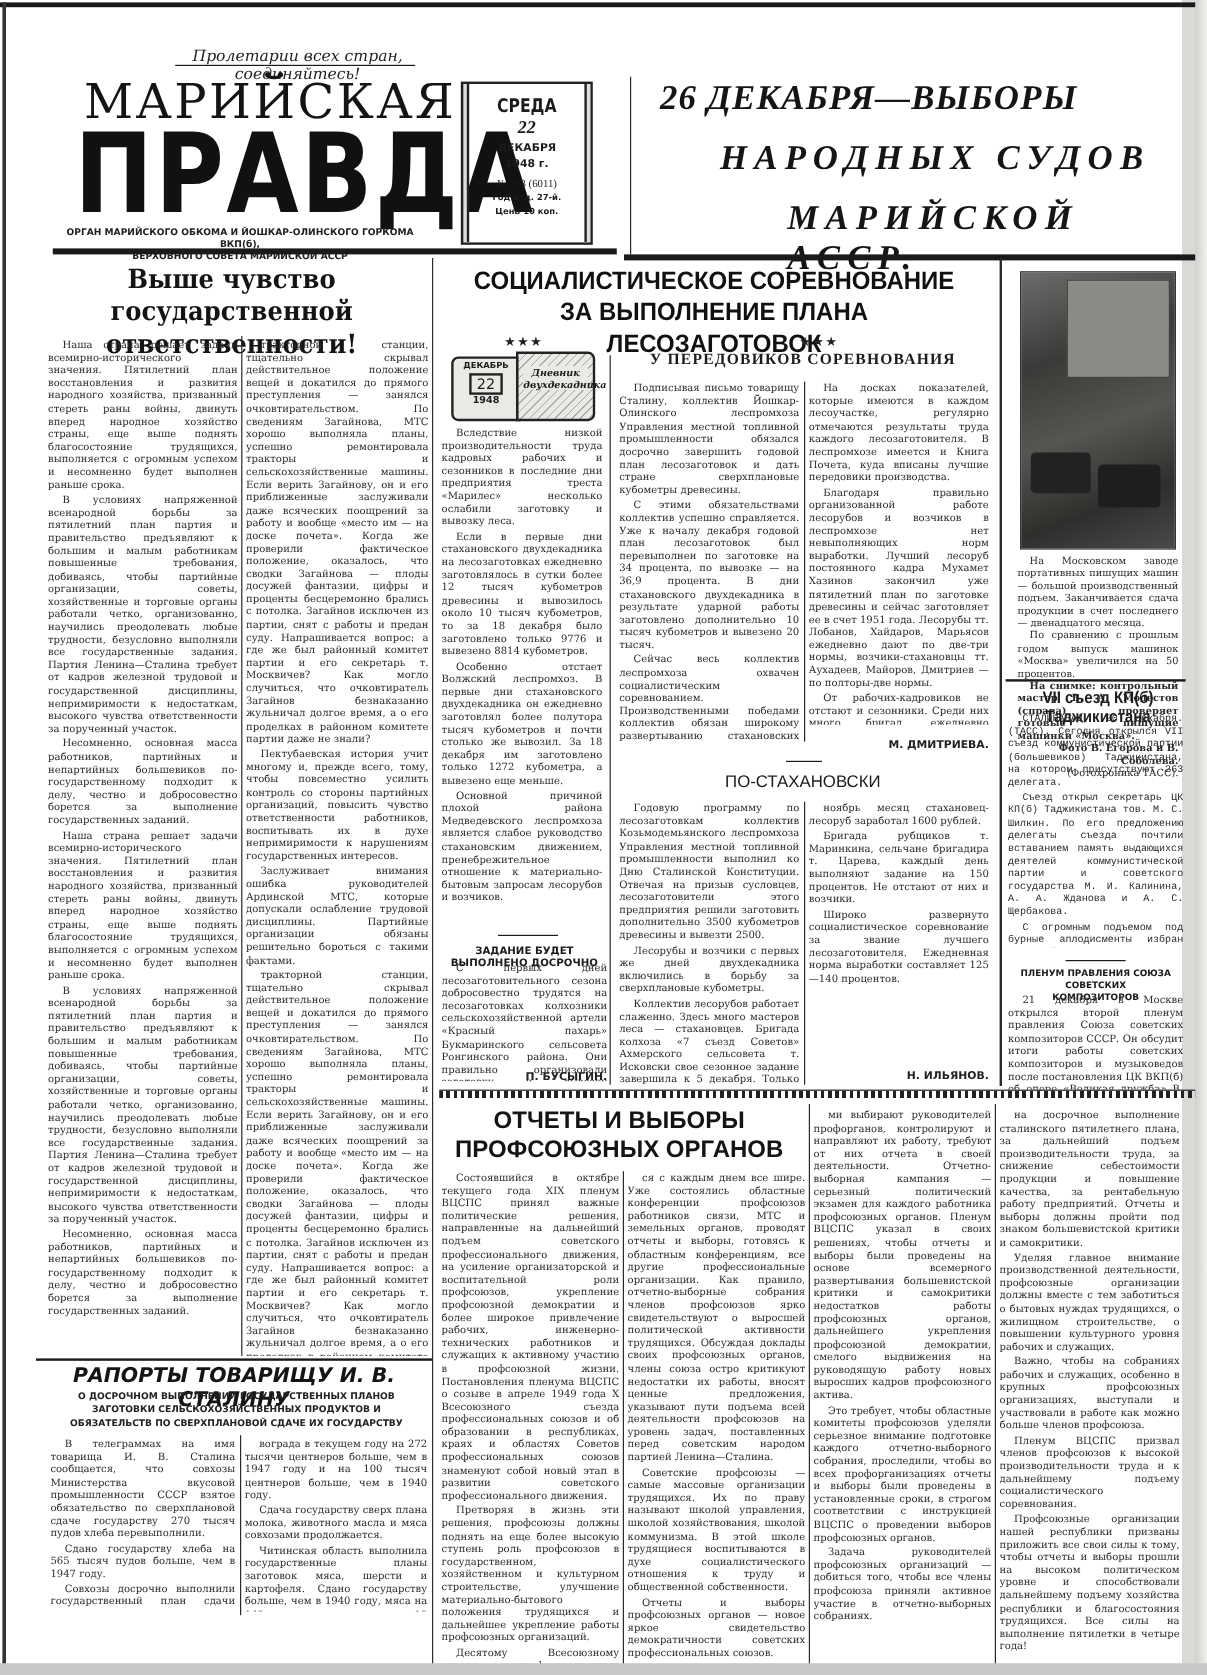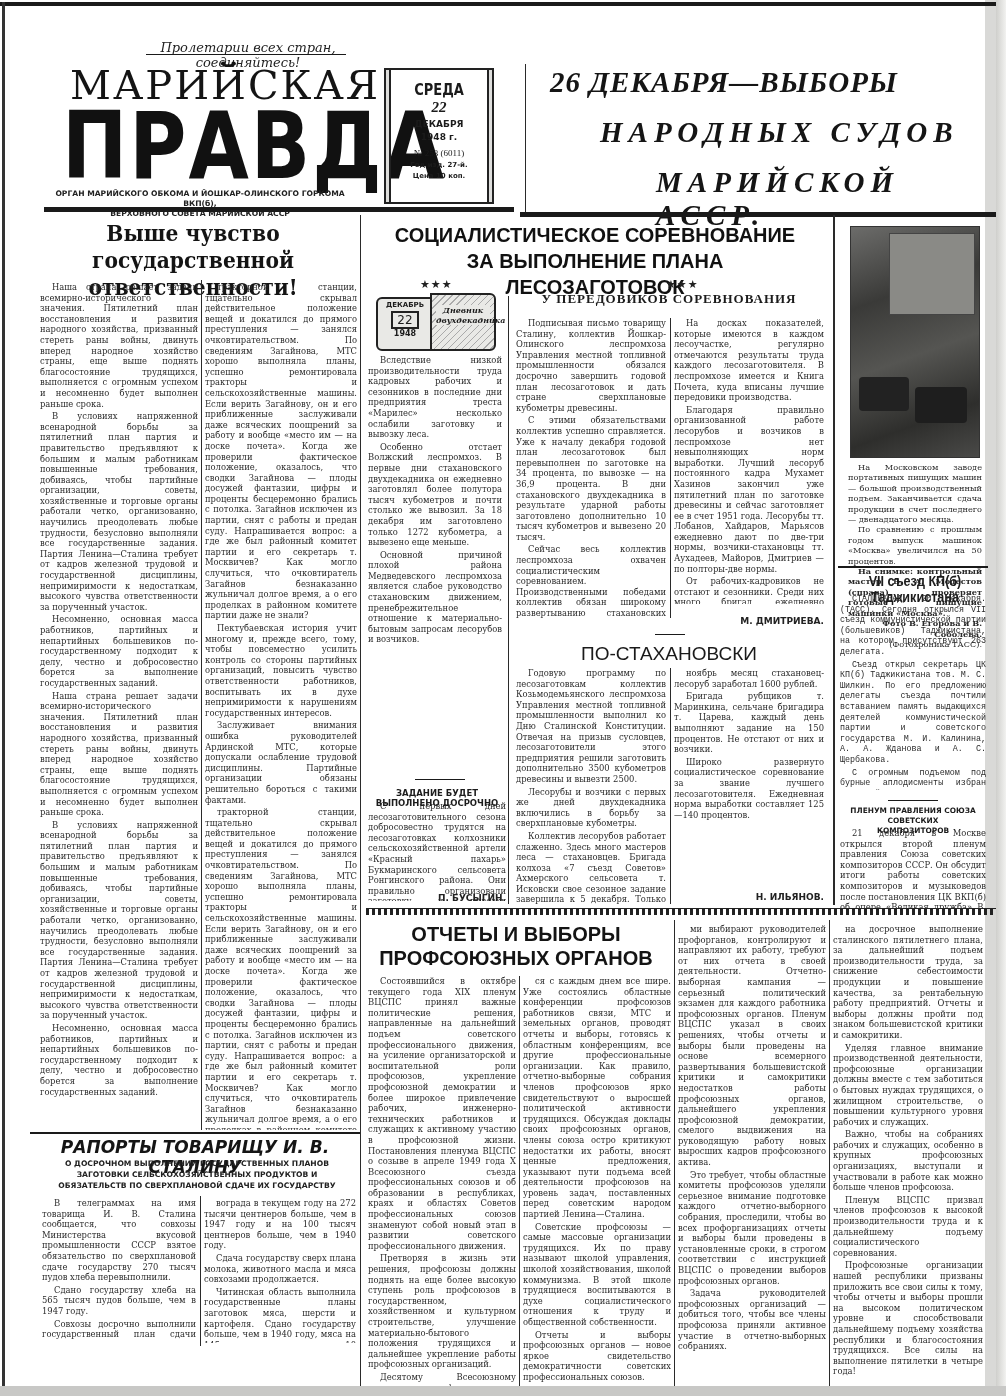--- a/index.html
+++ b/index.html
@@ -111,20 +111,21 @@
       <div style="display:inline-block;border:2px solid #222;font-size:12px;padding:0 4px;margin-top:2px;">22</div>
       <div style="font-size:8px;font-weight:bold;">1948</div>
     </div>
     <div class="calendar abs" style="left:54px;top:0;width:62px;height:54px;border-radius:0 6px 6px 0;background:repeating-linear-gradient(135deg,#e9e9e6 0 4px,#aaa 4px 5px);">
       <div style="font-family:'DejaVu Serif',serif;font-style:italic;font-weight:bold;font-size:8px;margin:10px 4px;text-align:center;background:#e9e9e6;">Дневник двухдекадника</div>
     </div>
   </div>
 
   <div class="abs txt" style="left:368px;top:355px;width:134px;height:398px;">
     <p>Вследствие низкой производительности труда кадровых рабочих и сезонников в последние дни предприятия треста «Марилес» несколько ослабили заготовку и вывозку леса.</p>
+    <p>Если в первые дни стахановского двухдекадника на лесозаготовках ежедневно заготовлялось в сутки более 12 тысяч кубометров древесины и вывозилось около 10 тысяч кубометров, то за 18 декабря было заготовлено только 9776 и вывезено 8814 кубометров.</p>
     <p>Особенно отстает Волжский леспромхоз. В первые дни стахановского двухдекадника он ежедневно заготовлял более полутора тысяч кубометров и почти столько же вывозил. За 18 декабря им заготовлено только 1272 кубометра, а вывезено еще меньше.</p>
     <p>Основной причиной плохой района Медведевского леспромхоза является слабое руководство стахановским движением, пренебрежительное отношение к материально-бытовым запросам лесорубов и возчиков.</p>
 
   </div>
   <div class="rule" style="left:415px;top:779px;width:50px;height:1px;"></div>
   <div class="abs" style="left:364px;top:788px;width:146px;font-family:'DejaVu Sans',sans-serif;font-weight:bold;font-size:8.5px;text-align:center;">ЗАДАНИЕ БУДЕТ ВЫПОЛНЕНО ДОСРОЧНО</div>
   <div class="abs txt" style="left:368px;top:801px;width:138px;height:100px;">
     <p>С первых дней лесозаготовительного сезона добросовестно трудятся на лесозаготовках колхозники сельскохозяйственной артели «Красный пахарь» Букмаринского сельсовета Ронгинского района. Они правильно организовали заготовку и вывозку древесины. Между бригадами заключены социалистические договоры на быстрейшее завершение сезонного задания и теперь каждый из колхозников выполняет нормы выработки на 150—180 процентов.</p>
 
   </div>
@@ -142,21 +143,21 @@
   <div class="vrule" style="left:670px;top:318px;height:300px;width:1px;"></div>
   <div class="abs txt" style="left:674px;top:318px;width:150px;height:286px;">
     <p>На досках показателей, которые имеются в каждом лесоучастке, регулярно отмечаются результаты труда каждого лесозаготовителя. В леспромхозе имеется и Книга Почета, куда вписаны лучшие передовики производства.</p>
     <p>Благодаря правильно организованной работе лесорубов и возчиков в леспромхозе нет невыполняющих норм выработки. Лучший лесоруб постоянного кадра Мухамет Хазинов закончил уже пятилетний план по заготовке древесины и сейчас заготовляет ее в счет 1951 года. Лесорубы тт. Лобанов, Хайдаров, Марьясов ежедневно дают по две-три нормы, возчики-стахановцы тт. Аухадеев, Майоров, Дмитриев — по полторы-две нормы.</p>
     <p>От рабочих-кадровиков не отстают и сезонники. Среди них много бригад, ежедневно выполняющих нормы на 150—200 процентов.</p>
 
   </div>
   <div class="abs sign" style="left:674px;top:616px;width:150px;">М. ДМИТРИЕВА.</div>
 
   <div class="rule" style="left:655px;top:634px;width:30px;height:1px;"></div>
-  <div class="abs" style="left:512px;top:643px;width:314px;text-align:center;font-family:'Liberation Sans',sans-serif;font-size:19px;color:#1a1a1a;">ПО-СТАХАНОВСКИ</div>
+  <div class="abs" style="left:512px;top:643px;width:314px;text-align:center;font-family:'Liberation Sans',sans-serif;font-size:14px;color:#1a1a1a;">ПО-СТАХАНОВСКИ</div>
   <div class="abs txt" style="left:516px;top:668px;width:150px;height:238px;">
     <p>Годовую программу по лесозаготовкам коллектив Козьмодемьянского леспромхоза Управления местной топливной промышленности выполнил ко Дню Сталинской Конституции. Отвечая на призыв сусловцев, лесозаготовители этого предприятия решили заготовить дополнительно 3500 кубометров древесины и вывезти 2500.</p>
     <p>Лесорубы и возчики с первых же дней двухдекадника включились в борьбу за сверхплановые кубометры.</p>
     <p>Коллектив лесорубов работает слаженно. Здесь много мастеров леса — стахановцев. Бригада колхоза «7 съезд Советов» Ахмерского сельсовета т. Исковски свое сезонное задание завершила к 5 декабря. Только за</p>
   </div>
   <div class="vrule" style="left:670px;top:668px;height:236px;width:1px;"></div>
   <div class="abs txt" style="left:674px;top:668px;width:150px;height:220px;">
     <p>ноябрь месяц стахановец-лесоруб заработал 1600 рублей.</p>
     <p>Бригада рубщиков т. Маринкина, сельчане бригадира т. Царева, каждый день выполняют задание на 150 процентов. Не отстают от них и возчики.</p>
     <p>Широко развернуто социалистическое соревнование за звание лучшего лесозаготовителя. Ежедневная норма выработки составляет 125—140 процентов.</p>

